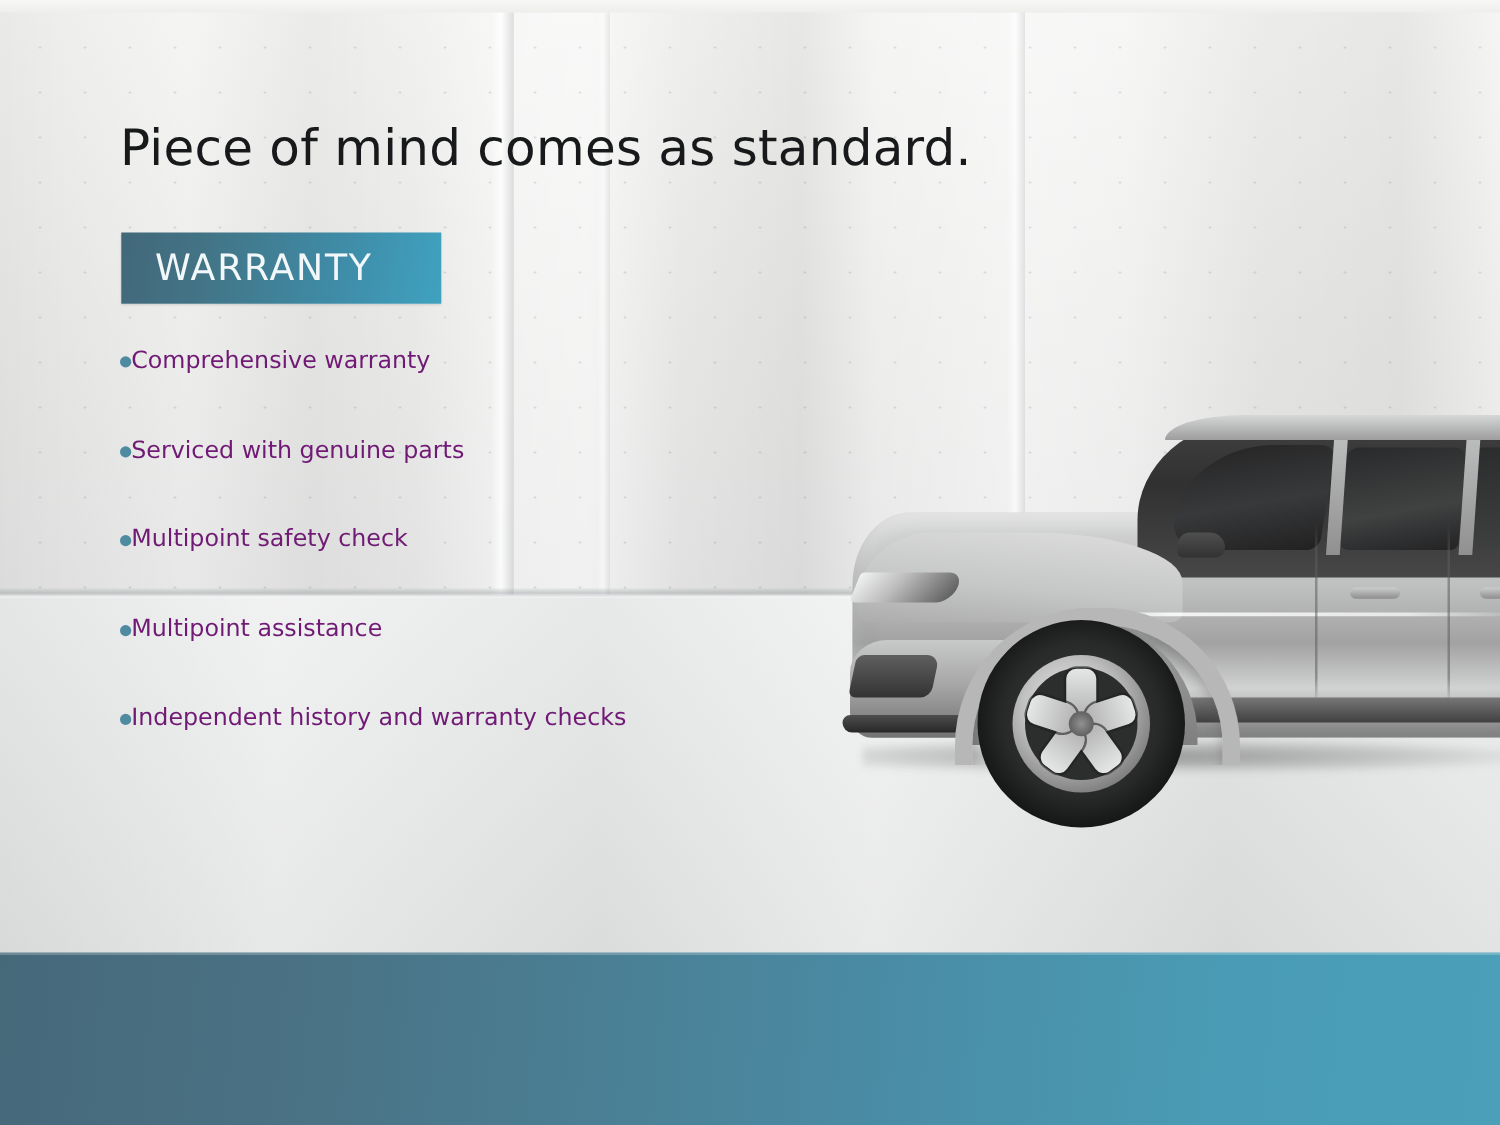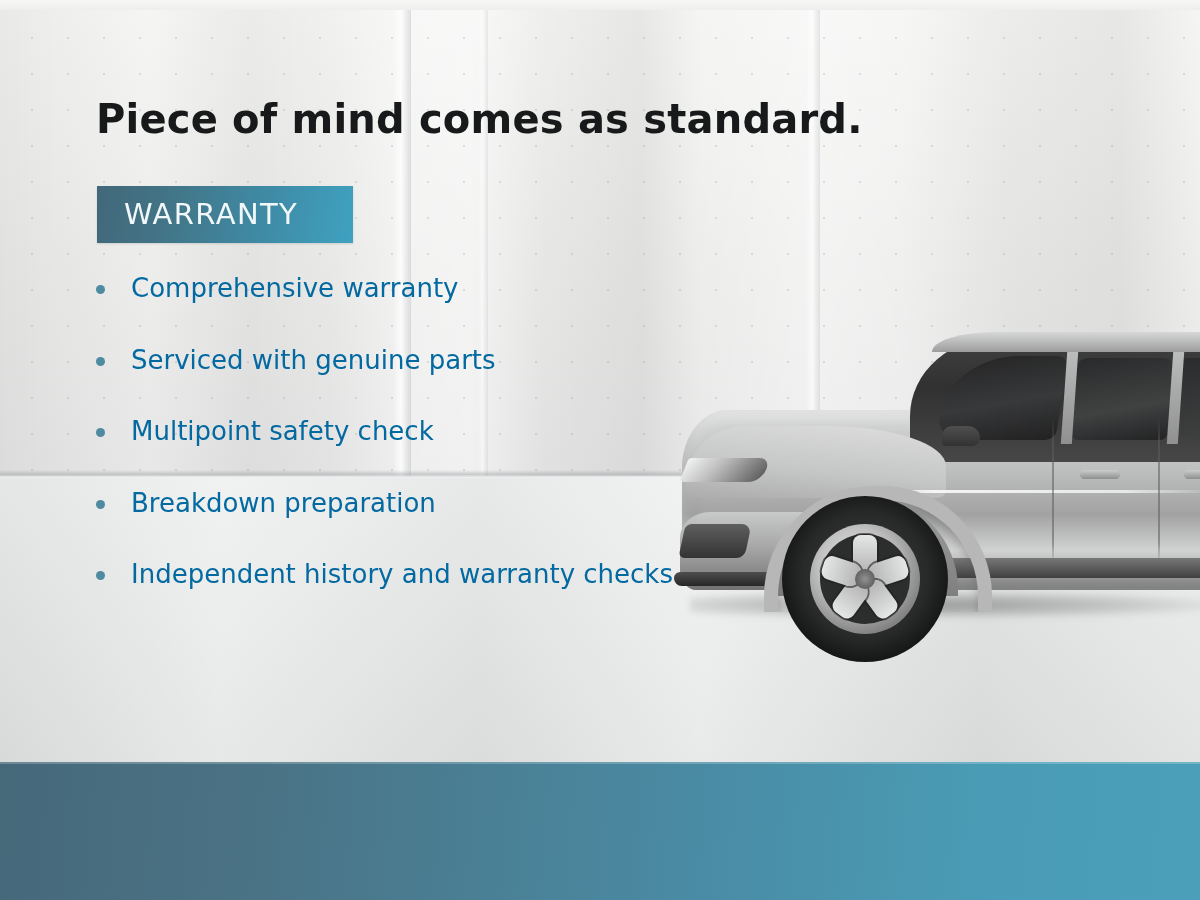--- a/index.html
+++ b/index.html
@@ -234,21 +234,21 @@
     position: absolute;
     left: 180px; top: 190px; width: 380px; height: 3px;
     background: linear-gradient(90deg, rgba(255,255,255,0.0) 0%, rgba(255,255,255,0.85) 25%, rgba(255,255,255,0.7) 75%, rgba(255,255,255,0.0) 100%);
   }
 
   
   .slide-title {
     position: absolute;
     left: 96px; top: 96px;
     font-size: 40px;
-    font-weight: 700;
+    font-weight: 400;
     color: #18191a;
     letter-spacing: 0.2px;
     white-space: nowrap;
   }
   .badge {
     position: absolute;
     left: 97px; top: 186px;
     width: 256px; height: 57px;
     background: linear-gradient(100deg, #42687a 0%, #427587 28%, #3f8ba6 66%, #3fa2c0 100%);
     box-shadow: 0 1px 2px rgba(0,0,0,0.12);
@@ -273,23 +273,22 @@
     align-items: flex-start;
   }
   .bullet-dot {
     width: 9px; height: 9px;
     border-radius: 50%;
     background: #4e8aa0;
     margin-top: 9px;
     flex: 0 0 auto;
   }
   .bullet-text {
-    margin-left: 26px;
-    font-size: 26px;
-    color: #0369a1;
+    font-size: 19px;
+    color: #701a75;
     line-height: 25px;
     white-space: nowrap;
   }
 
   
   .footer {
     position: absolute;
     left: 0; top: 762px; width: 1200px; height: 138px;
     background: linear-gradient(95deg, #46697a 0%, #4a7385 22%, #4a8ba4 58%, #4a9cb6 82%, #4c9fb8 100%);
   }
@@ -404,21 +403,21 @@
     <div class="bullet-row">
       <span class="bullet-dot"></span>
       <span class="bullet-text">Serviced with genuine parts</span>
     </div>
     <div class="bullet-row">
       <span class="bullet-dot"></span>
       <span class="bullet-text">Multipoint safety check</span>
     </div>
     <div class="bullet-row">
       <span class="bullet-dot"></span>
-      <span class="bullet-text">Breakdown preparation</span>
+      <span class="bullet-text">Multipoint assistance</span>
     </div>
     <div class="bullet-row">
       <span class="bullet-dot"></span>
       <span class="bullet-text">Independent history and warranty checks</span>
     </div>
   </div>
 
   <div class="footer">
     <div class="footer-topline"></div>
   </div>

